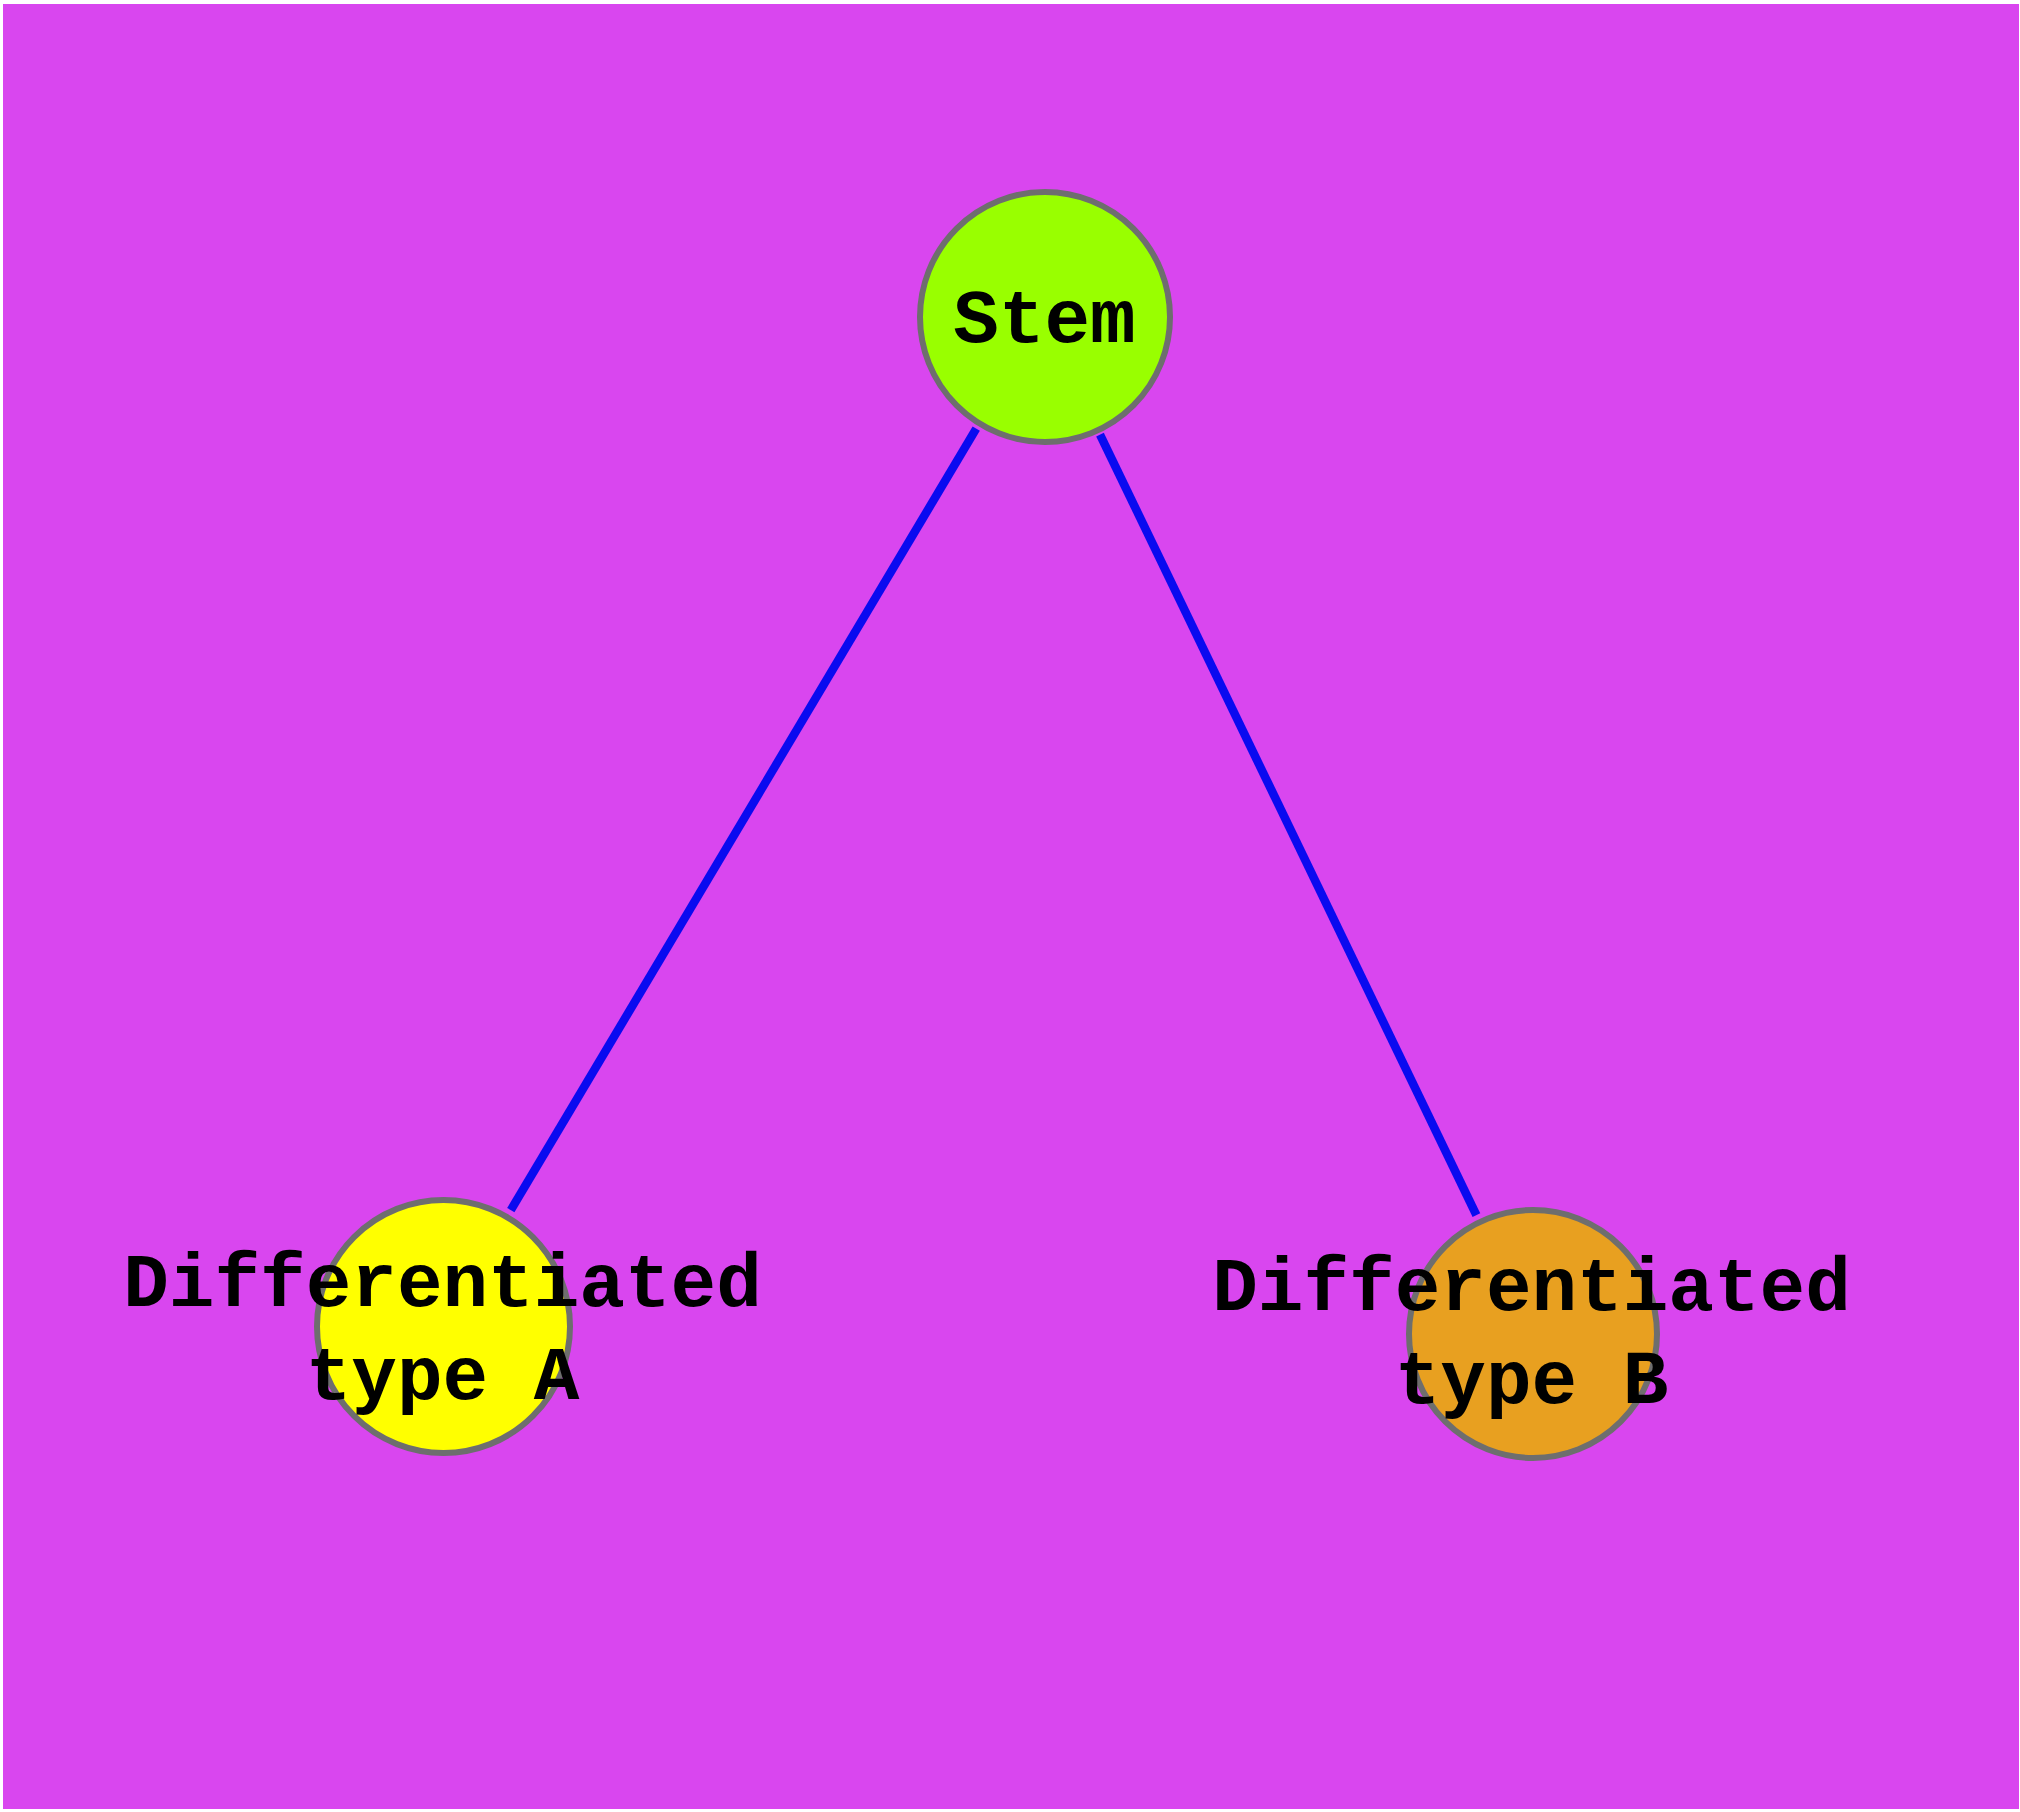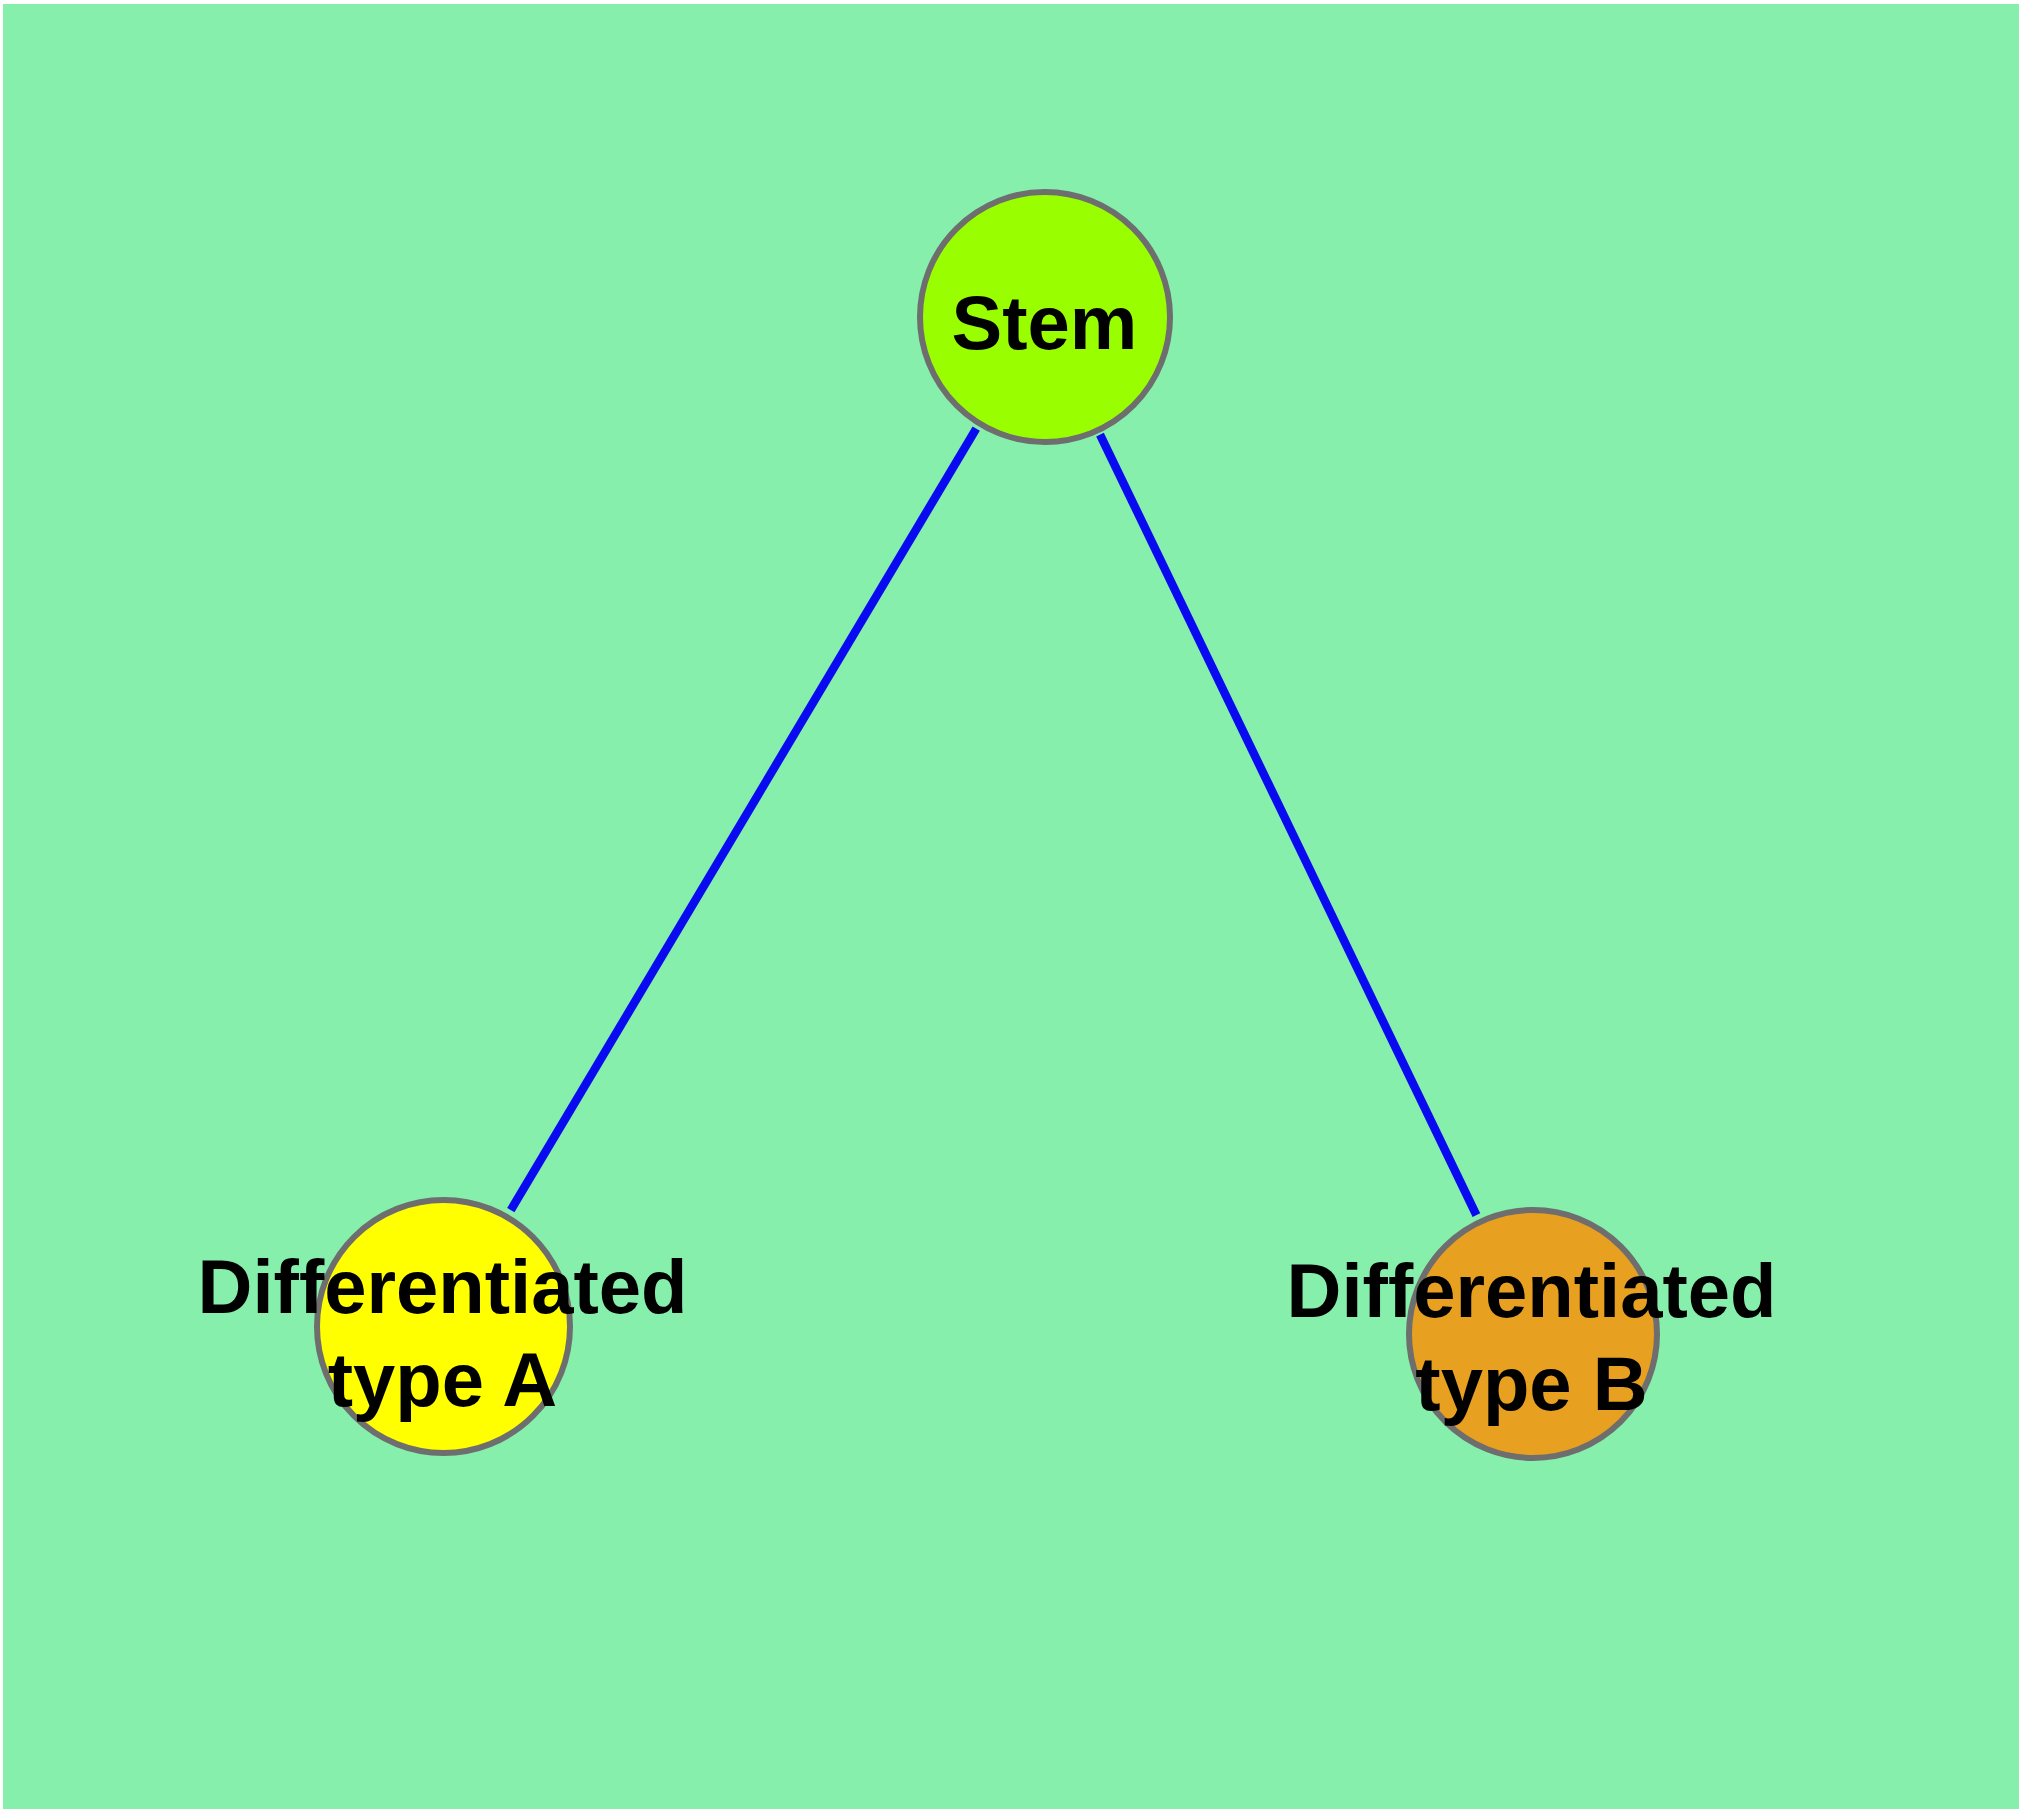--- a/index.html
+++ b/index.html
@@ -46,21 +46,21 @@
     z-index: 5;
   }
   .label-stem  { left: 1042px; top: 318px; }
   .label-typeA { left: 440px;  top: 1329px; }
   .label-typeB { left: 1529px; top: 1333px; }
 </style>
 </head>
 <body>
 
 <div class="screen">
-  <div class="canvas" style="background-color: #86efac;">
+  <div class="canvas" style="background-color: #d946ef; font-family: Liberation Mono, monospace;">
 
     <svg class="edges-layer" width="2016" height="1804" viewBox="3 5 2379 2129" preserveAspectRatio="none">
       <line x1="1151" y1="506" x2="602" y2="1428" stroke-width="10" stroke-linecap="butt" style="stroke: rgb(10, 10, 240);"></line>
       <line x1="1297" y1="513" x2="1741" y2="1434" stroke-width="10" stroke-linecap="butt" style="stroke: rgb(10, 10, 240);"></line>
     </svg>
 
     <div class="node node-stem" style="background-color: rgb(153, 255, 0); border-color: rgb(110, 110, 110);"></div>
 
     <div class="node node-typeA" style="background-color: rgb(255, 255, 0); border-color: rgb(110, 110, 110);"></div>
 

